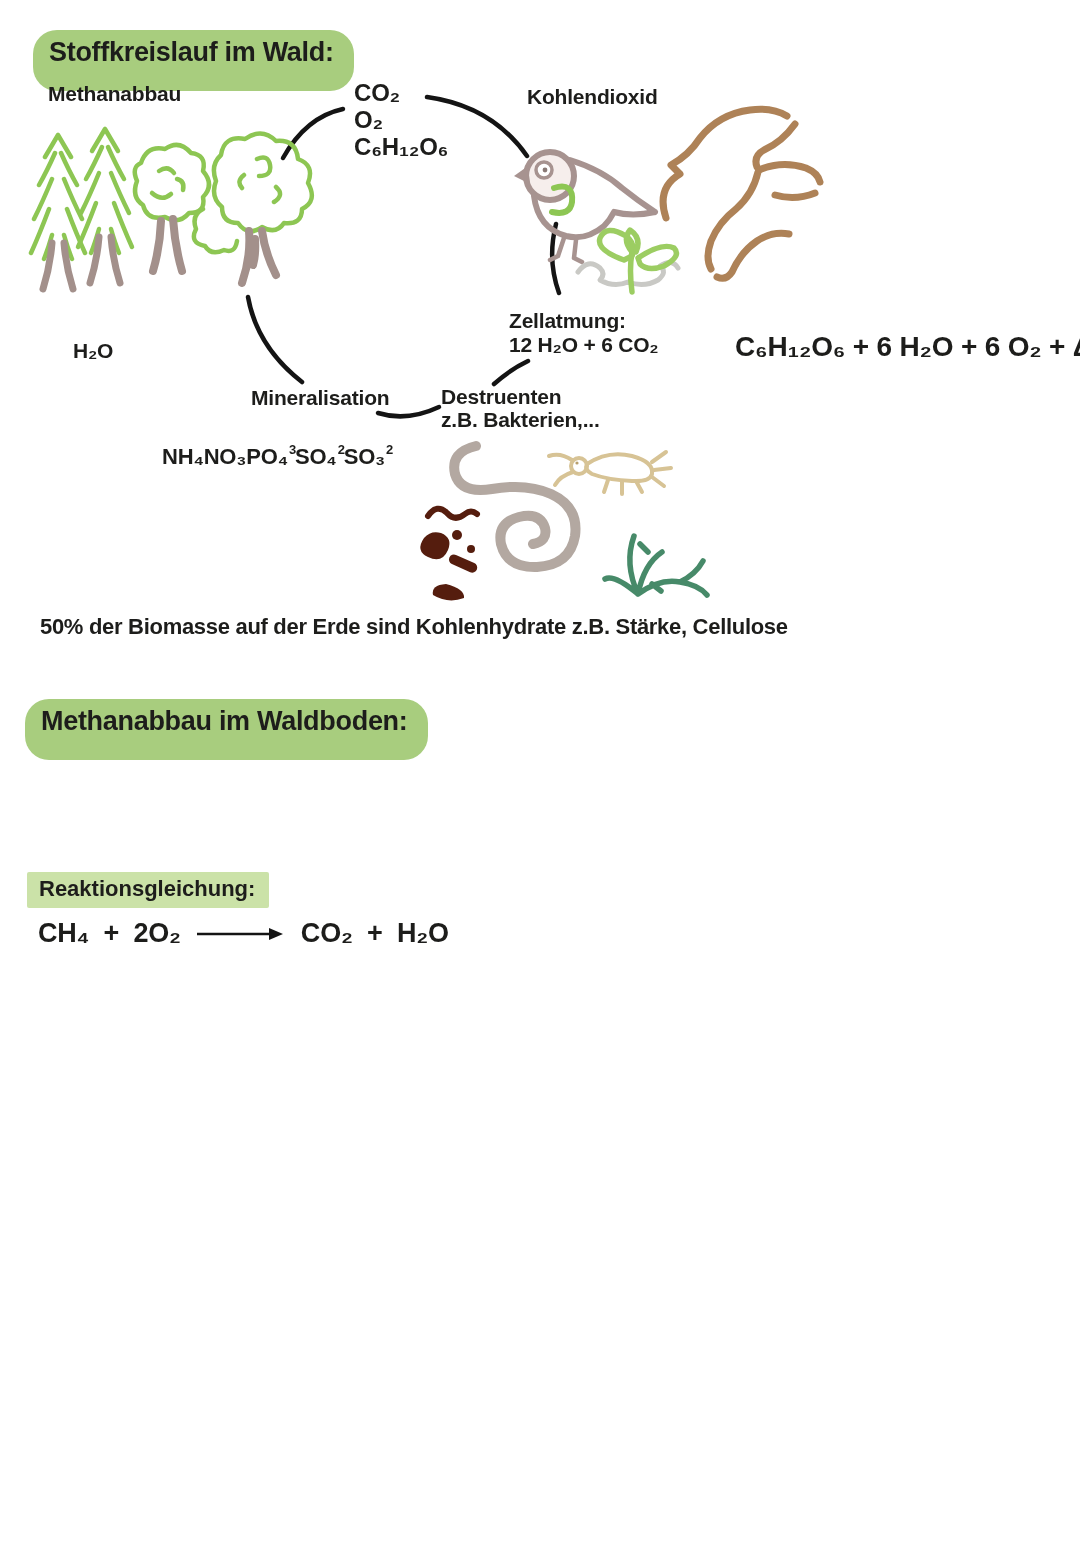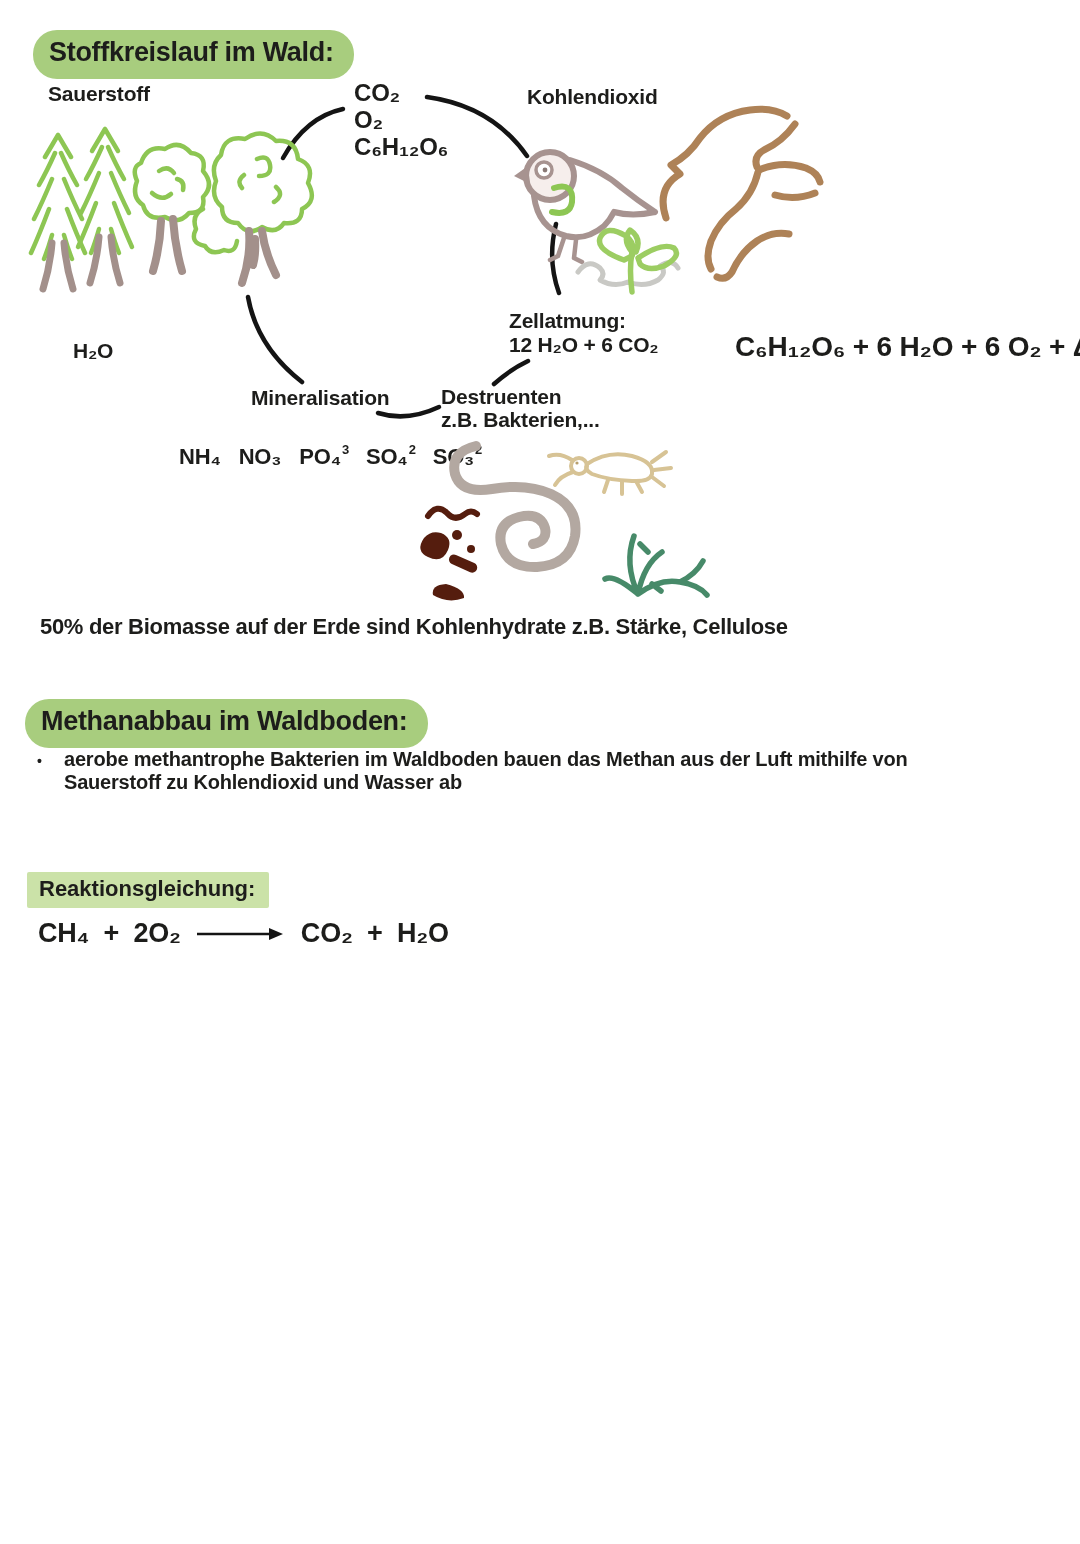--- a/index.html
+++ b/index.html
@@ -9,35 +9,35 @@
     margin:0 auto;
     background:#ffffff;
     font-family:"Liberation Sans", sans-serif;
     color:#1d1d1b;
     overflow:hidden;
   }
   .abs{position:absolute;}
   .pill{
     display:inline-block;
     border-radius:24px;
-    padding:7px 20px 11px 16px;
+    padding:7px 20px 23px 16px;
     font-weight:700;
     white-space:nowrap;
   }
   .pill-strong{background:#a8cd7e;}
   .pill-soft{background:#cbe2a8;border-radius:2px;padding:4px 14px 6px 12px;}
   .t-title{font-size:27px;letter-spacing:-0.3px;}
   .t-sub{font-size:22px;}
   .lbl{font-weight:700;font-size:21px;letter-spacing:-0.2px;white-space:nowrap;}
   .formula{font-weight:700;font-size:24px;letter-spacing:-0.2px;white-space:nowrap;}
   .gases{line-height:27px;}
   .zellatmung{line-height:24px;}
   .destruenten{line-height:23px;}
   .eq-right{font-size:28px;}
-  .ions{display:flex;gap:18px;margin-left:17px;}
+  .ions{display:flex;gap:0;}
   .ion{font-weight:700;font-size:22px;letter-spacing:-0.2px;}
   .ion sup{font-size:13px;position:relative;top:-2px;left:1px;}
   .note{font-weight:700;font-size:22px;letter-spacing:-0.3px;white-space:nowrap;}
   .bullets{margin:0;padding:0;list-style:none;width:905px;}
   .bullets li{
     position:relative;
     padding-left:34px;
     font-weight:700;font-size:20px;line-height:22.5px;
     letter-spacing:-0.2px;
     margin-bottom:1px;
@@ -67,21 +67,21 @@
         <path d="M494 384 Q 511 369 528 361"></path>
         <path d="M378 413 Q 407 422 439 407"></path>
         <path d="M248 297 Q 257 347 302 382"></path>
       </g>
     </svg>
 
     <div class="abs pill pill-strong t-title" style="left:33px;top:30px">
       <span>Stoffkreislauf im Wald:</span>
     </div>
 
-    <div class="abs lbl" style="left:48px;top:82px">Sauerstoff</div>
+    <div class="abs lbl" style="left:48px;top:82px">Methanabbau</div>
 
     <div class="abs formula gases" style="left:354px;top:79px">
       <div>CO₂</div>
       <div>O₂</div>
       <div>C₆H₁₂O₆</div>
     </div>
 
     <div class="abs lbl" style="left:527px;top:85px">Kohlendioxid</div>
 
     <svg class="abs" style="left:25px;top:115px" width="310" height="185" viewBox="0 0 310 185">
@@ -201,21 +201,20 @@
     <div class="abs note" style="left:40px;top:614px">50% der Biomasse auf der Erde sind Kohlenhydrate z.B. Stärke, Cellulose</div>
   </section>
 
   <section>
 
     <div class="abs pill pill-strong t-title" style="left:25px;top:699px">
       <span>Methanabbau im Waldboden:</span>
     </div>
 
     <ul class="abs bullets" style="left:30px;top:748px">
-      <li>aerobe methantrophe Bakterien im Waldboden bauen das Methan aus der Luft mithilfe von Sauerstoff zu Kohlendioxid und Wasser ab</li>
     </ul>
 
     <div class="abs pill pill-soft t-sub" style="left:27px;top:872px">
       <span>Reaktionsgleichung:</span>
     </div>
 
     <div class="abs reaction" style="left:38px;top:918px">
       <span class="side">CH₄  +  2O₂</span>
       <svg width="92" height="18" viewBox="0 0 92 18">
         <line x1="2" y1="9" x2="78" y2="9" stroke="#141414" stroke-width="2.6"></line>

